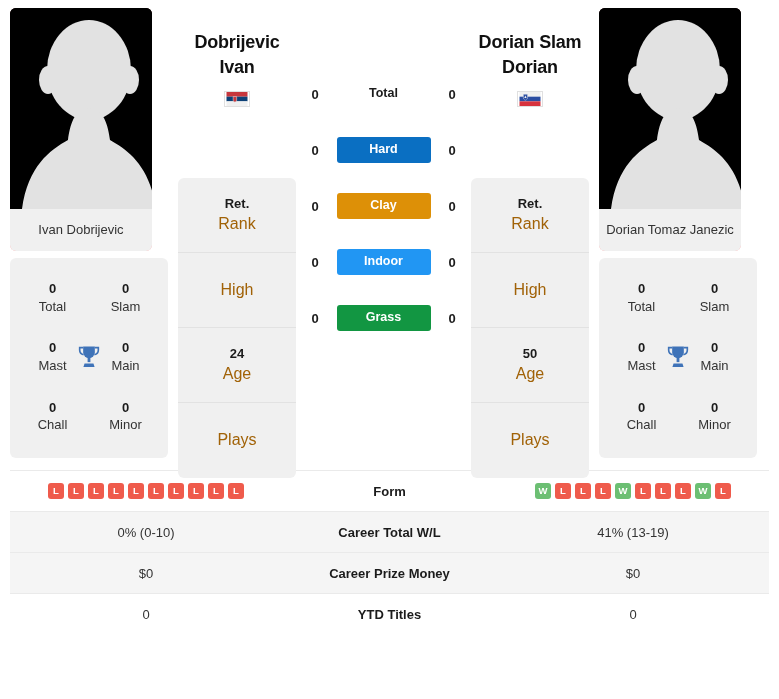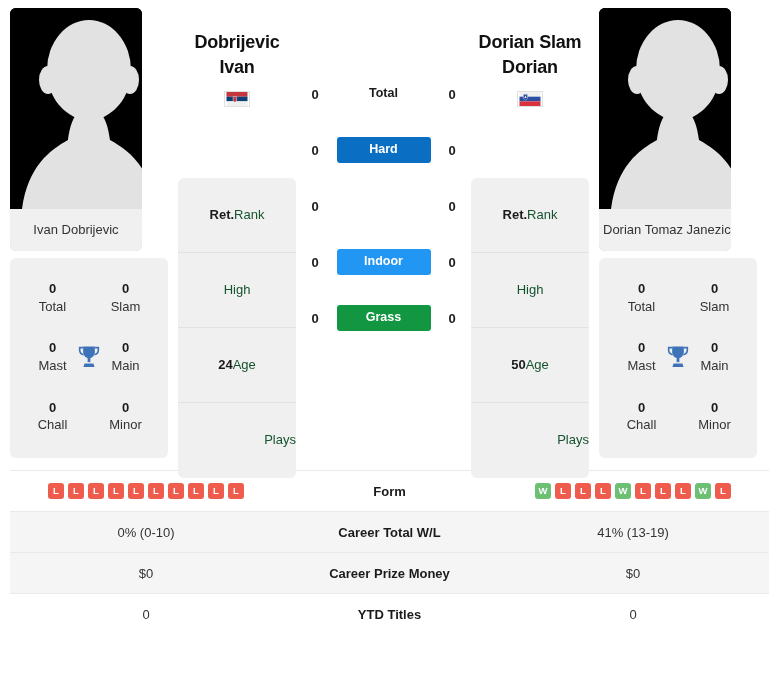--- a/index.html
+++ b/index.html
@@ -22,21 +22,21 @@
     height: 470px;
   }
 
   
   .player-col { width: 158px; flex: 0 0 158px; }
 
   .photo-card {
     background: #fca5a5;
     border-radius: 6px;
     overflow: hidden;
-    width: 132px;
+    width: 142px;
   }
   .photo {
     width: 158px;
     height: 201px;
     background: #000000;
     position: relative;
     overflow: hidden;
   }
   .silhouette {
     position: absolute;
@@ -106,28 +106,28 @@
     border: 1px solid rgba(0,0,0,0.12);
   }
   .info-card {
     background: #f0f0f0;
     border-radius: 6px;
     overflow: hidden;
   }
   .info-row {
     height: 75px;
     display: flex;
-    flex-direction: row;
+    flex-direction: column;
     align-items: center;
     justify-content: center;
     border-bottom: 1px solid #e2e2e2;
   }
-  .info-row:last-child { border-bottom: none; justify-content: flex-end; }
+  .info-row:last-child { border-bottom: none; }
   .info-row .val { font-size: 13px; font-weight: bold; color: #1b1b1b; line-height: 1.4; }
-  .info-row .key { font-size: 13px; color: #14532d; line-height: 1.4; }
+  .info-row .key { font-size: 16px; color: #a16207; line-height: 1.4; }
 
   
   .center-col {
     width: 155px;
     flex: 0 0 155px;
     padding-top: 58px;
   }
   .srow {
     display: flex;
     align-items: center;
@@ -294,20 +294,21 @@
         <span class="sbadge plain">Total</span>
         <span class="svalue">0</span>
       </div>
       <div class="srow">
         <span class="svalue">0</span>
         <span class="sbadge" id="badge-hard" style="background: rgb(10, 111, 194);">Hard</span>
         <span class="svalue">0</span>
       </div>
       <div class="srow">
         <span class="svalue">0</span>
+        <span class="sbadge" id="badge-clay" style="background: rgb(221, 144, 7);">Clay</span>
         <span class="svalue">0</span>
       </div>
       <div class="srow">
         <span class="svalue">0</span>
         <span class="sbadge" id="badge-indoor" style="background: rgb(33, 150, 243);">Indoor</span>
         <span class="svalue">0</span>
       </div>
       <div class="srow">
         <span class="svalue">0</span>
         <span class="sbadge" id="badge-grass" style="background: rgb(18, 150, 66);">Grass</span>

